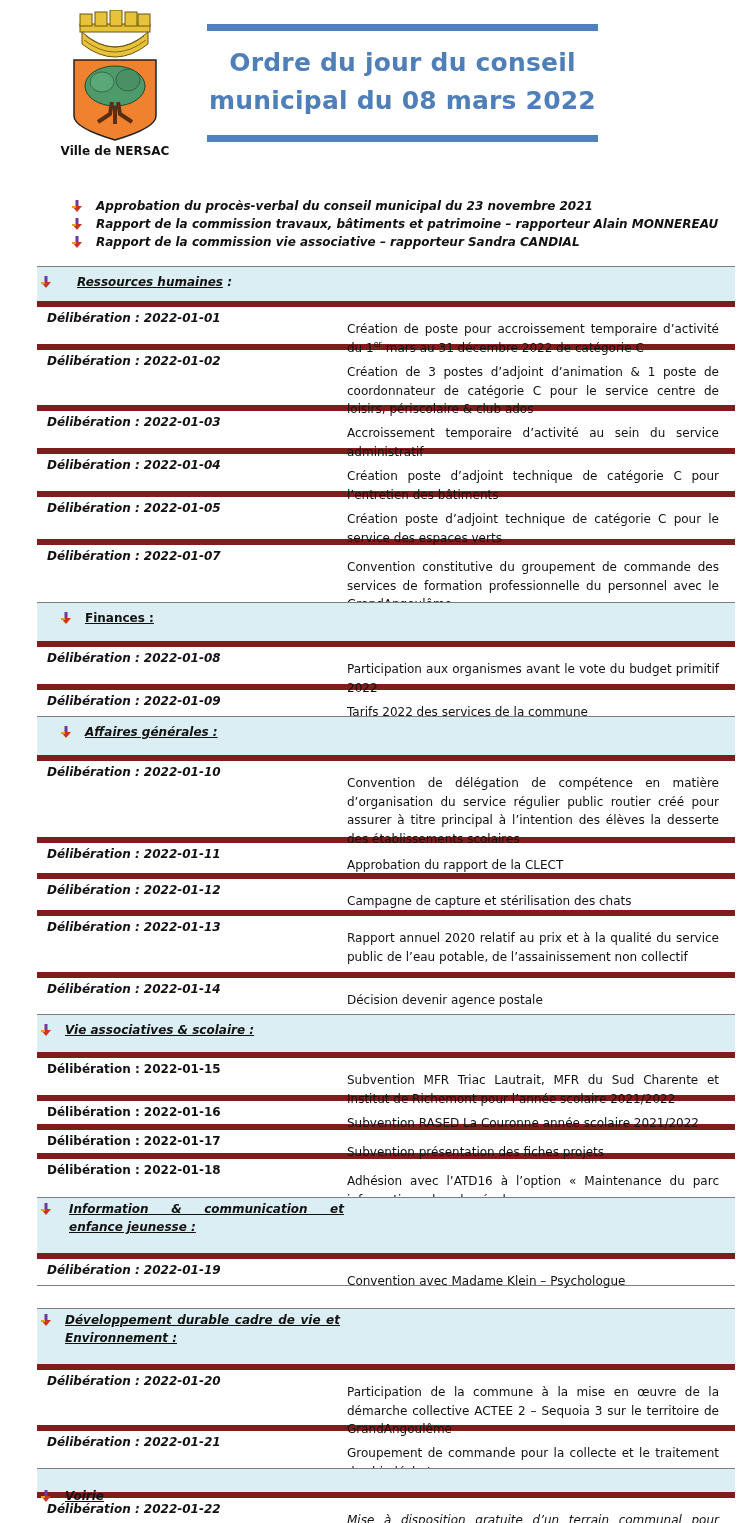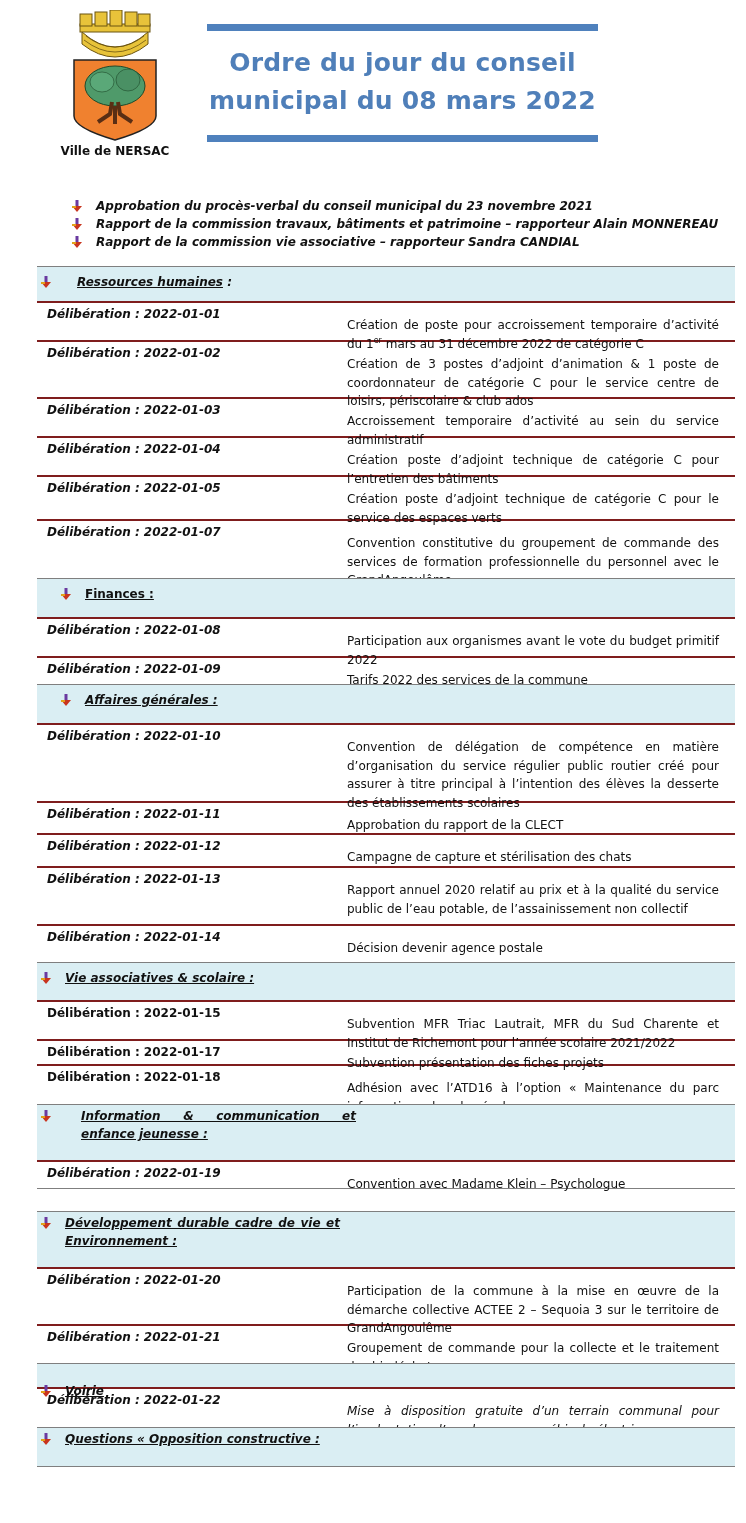--- a/index.html
+++ b/index.html
@@ -48,21 +48,21 @@
     .sec-inner { display: flex; align-items: flex-start; padding: 6px 0 0 4px; }
     .sec-inner.indent { padding-left: 24px; }
     .sec-label {
       font-style: italic; font-weight: bold; text-decoration: underline; line-height: 18px;
       margin-left: 10px; width: 290px;
     }
     .sec-label.wide { width: 300px; }
     .sec-label.plain { font-style: normal; }
     .sec-arrow { margin-top: 3px; }
     .row {
-      display: flex; border-top: 2px solid #7f1d1d; font-size: 12px; line-height: 18.5px;
+      display: flex; border-top: 6px solid #7f1d1d; font-size: 12px; line-height: 18.5px;
       background: #ffffff;
     }
     .delib {
       width: 306px; flex: none; padding-left: 10px; font-style: italic; font-weight: bold;
       padding-top: 2px; box-sizing: border-box;
     }
     .delib.upright { font-style: normal; }
     .desc {
       width: 376px; flex: none; padding-left: 4px; padding-top: 13px; text-align: justify;
       text-align-last: left; box-sizing: border-box;
@@ -243,38 +243,42 @@
           </svg>
         </span>
       <span class="sec-label" style="margin-left:0">Vie associatives &amp; scolaire :</span>
     </div>
   </div>
   <div class="row" style="height:37px">
     <div class="delib upright">Délibération : 2022-01-15</div>
     <div class="desc">Subvention MFR Triac Lautrait, MFR du Sud Charente et Institut de Richemont pour l’année scolaire 2021/2022</div>
   </div>
   <div class="row" style="height:23px">
+    <div class="delib upright">Délibération : 2022-01-16</div>
+    <div class="desc">Subvention RASED La Couronne année scolaire 2021/2022</div>
+  </div>
+  <div class="row" style="height:23px">
     <div class="delib upright">Délibération : 2022-01-17</div>
     <div class="desc">Subvention présentation des fiches projets</div>
   </div>
   <div class="row" style="height:38px">
     <div class="delib upright">Délibération : 2022-01-18</div>
     <div class="desc">Adhésion avec l’ATD16 à l’option « Maintenance du parc informatique dans les écoles »</div>
   </div>
 
   <div class="sec" style="height:55px">
     <div class="sec-inner" style="padding-top:2px">
       <span class="arrow sec-arrow">
           <svg viewBox="0 0 10 12">
             <rect x="3.5" y="0" width="3" height="7" fill="#6a3aa0"></rect>
             <polygon points="0,6 10,6 5,12" fill="#c8341e"></polygon>
             <rect x="0" y="6" width="4" height="2" fill="#e2a21a"></rect>
           </svg>
         </span>
-      <span class="sec-label wide" style="margin-left:16px;text-align:justify;text-align-last:left;width:275px">Information &amp; communication et enfance jeunesse :</span>
+      <span class="sec-label wide" style="margin-left:4px;text-align:justify;text-align-last:left;width:275px">Information &amp; communication et enfance jeunesse :</span>
     </div>
   </div>
   <div class="row" style="height:26px">
     <div class="delib">Délibération : 2022-01-19</div>
     <div class="desc">Convention avec Madame Klein – Psychologue</div>
   </div>
   <div class="spacer"></div>
 
   <div class="sec" style="height:55px">
     <div class="sec-inner" style="padding-top:2px">

